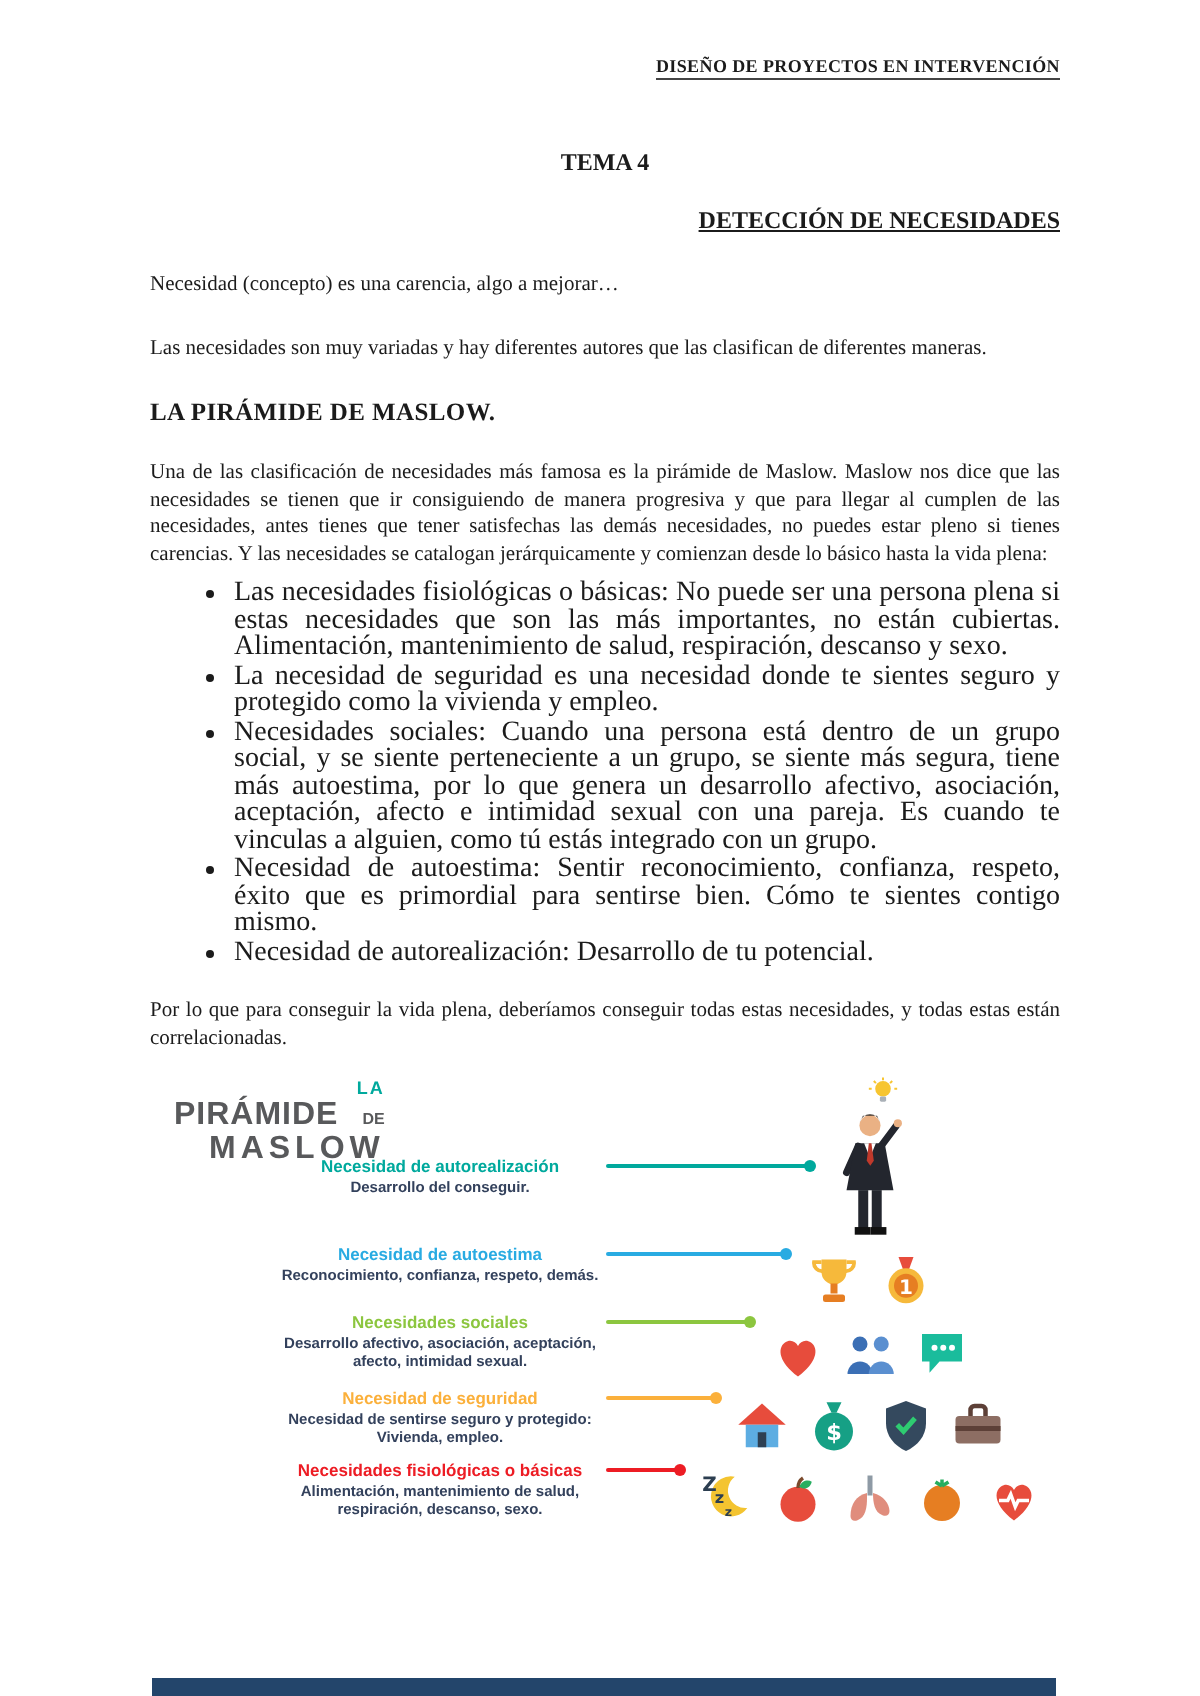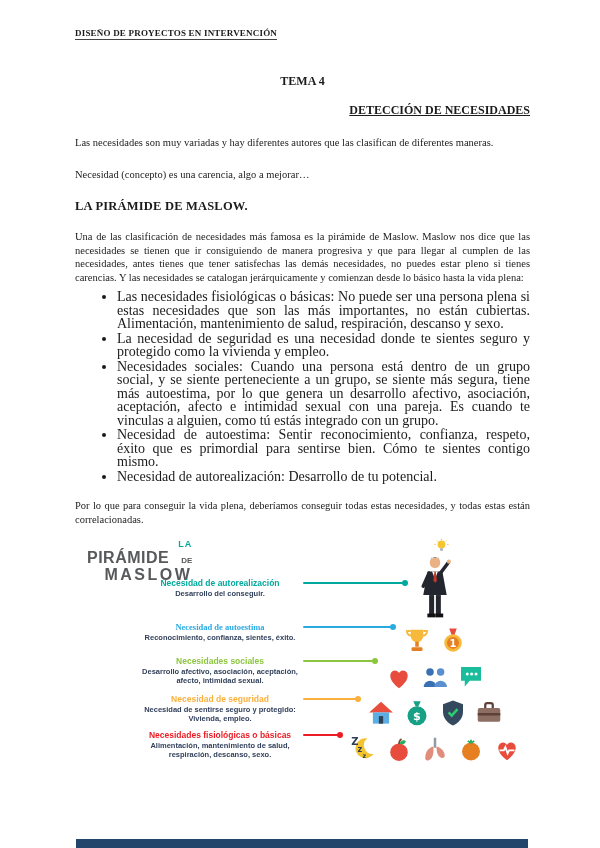--- a/index.html
+++ b/index.html
@@ -6,21 +6,21 @@
   .page{
     position:relative;
     width:600px;height:848px;
     background:#ffffff;
     font-family:"Liberation Serif", serif;
     color:#1b1b1b;
     overflow:hidden;
   }
   .content{padding:28px 70px 0 75px;}
   
-  .hdr{font-size:9px;font-weight:bold;letter-spacing:.2px;}
+  .hdr{text-align:right;font-size:9px;font-weight:bold;letter-spacing:.2px;}
   .hdr span{border-bottom:1px solid #444;padding-bottom:1px;}
   
   .title{margin-top:36px;text-align:center;font-weight:bold;font-size:12px;}
   .subtitle{margin-top:14px;text-align:right;font-weight:bold;font-size:12px;text-decoration:underline;}
   
   p.body{margin:18px 0 0 0;font-size:10.5px;line-height:13.5px;text-align:justify;}
   .sec-heading{margin-top:18px;font-weight:bold;font-size:12.5px;letter-spacing:.2px;}
   ul.blts{margin:6px 0 0 0;padding-left:42px;}
   ul.blts li{font-size:14px;line-height:13.5px;text-align:justify;margin:0 0 1px 0;}
   
@@ -50,22 +50,22 @@
 
 <div class="page">
   <div class="content">
     <div class="hdr">
       <span>DISEÑO DE PROYECTOS EN INTERVENCIÓN</span>
     </div>
 
     <div class="title">TEMA 4</div>
     <div class="subtitle">DETECCIÓN DE NECESIDADES</div>
 
+    <p class="body">Necesidad (concepto) es una carencia, algo a mejorar…</p>
     <p class="body">Las necesidades son muy variadas y hay diferentes autores que las clasifican de diferentes maneras.</p>
-    <p class="body">Necesidad (concepto) es una carencia, algo a mejorar…</p>
 
     <div class="sec-heading">LA PIRÁMIDE DE MASLOW.</div>
 
     <p class="body" style="margin-top:16px">Una de las clasificación de necesidades más famosa es la pirámide de Maslow. Maslow nos dice que las necesidades se tienen que ir consiguiendo de manera progresiva y que para llegar al cumplen de las necesidades, antes tienes que tener satisfechas las demás necesidades, no puedes estar pleno si tienes carencias. Y las necesidades se catalogan jerárquicamente y comienzan desde lo básico hasta la vida plena:</p>
 
     <ul class="blts">
       <li>Las necesidades fisiológicas o básicas: No puede ser una persona plena si estas necesidades que son las más importantes, no están cubiertas. Alimentación, mantenimiento de salud, respiración, descanso y sexo.</li>
       <li>La necesidad de seguridad es una necesidad donde te sientes seguro y protegido como la vivienda y empleo.</li>
       <li>Necesidades sociales: Cuando una persona está dentro de un grupo social, y se siente perteneciente a un grupo, se siente más segura, tiene más autoestima, por lo que genera un desarrollo afectivo, asociación, aceptación, afecto e intimidad sexual con una pareja. Es cuando te vinculas a alguien, como tú estás integrado con un grupo.</li>
       <li>Necesidad de autoestima: Sentir reconocimiento, confianza, respeto, éxito que es primordial para sentirse bien. Cómo te sientes contigo mismo.</li>
@@ -79,22 +79,22 @@
         <span class="la">LA</span>
         <span class="pir">PIRÁMIDE</span><span class="de">DE</span>
         <span class="mas">MASLOW</span>
       </div>
 
       <div class="level" style="top:40px">
         <div class="lab" style="color: rgb(0, 169, 157);">Necesidad de autorealización</div>
         <div class="des">Desarrollo del conseguir.</div>
       </div>
       <div class="level" style="top:84px">
-        <div class="lab" style="color: rgb(41, 171, 226); font-family: Liberation Serif, serif;">Necesidad de autoestima</div>
-        <div class="des">Reconocimiento, confianza, sientes, éxito.</div>
+        <div class="lab" style="color: rgb(41, 171, 226);">Necesidad de autoestima</div>
+        <div class="des">Reconocimiento, confianza, respeto, demás.</div>
       </div>
       <div class="level" style="top:118px">
         <div class="lab" style="color: rgb(140, 198, 63);">Necesidades sociales</div>
         <div class="des">Desarrollo afectivo, asociación, aceptación, afecto, intimidad sexual.</div>
       </div>
       <div class="level" style="top:156px">
         <div class="lab" style="color: rgb(251, 176, 59);">Necesidad de seguridad</div>
         <div class="des">Necesidad de sentirse seguro y protegido: Vivienda, empleo.</div>
       </div>
       <div class="level" style="top:192px">

